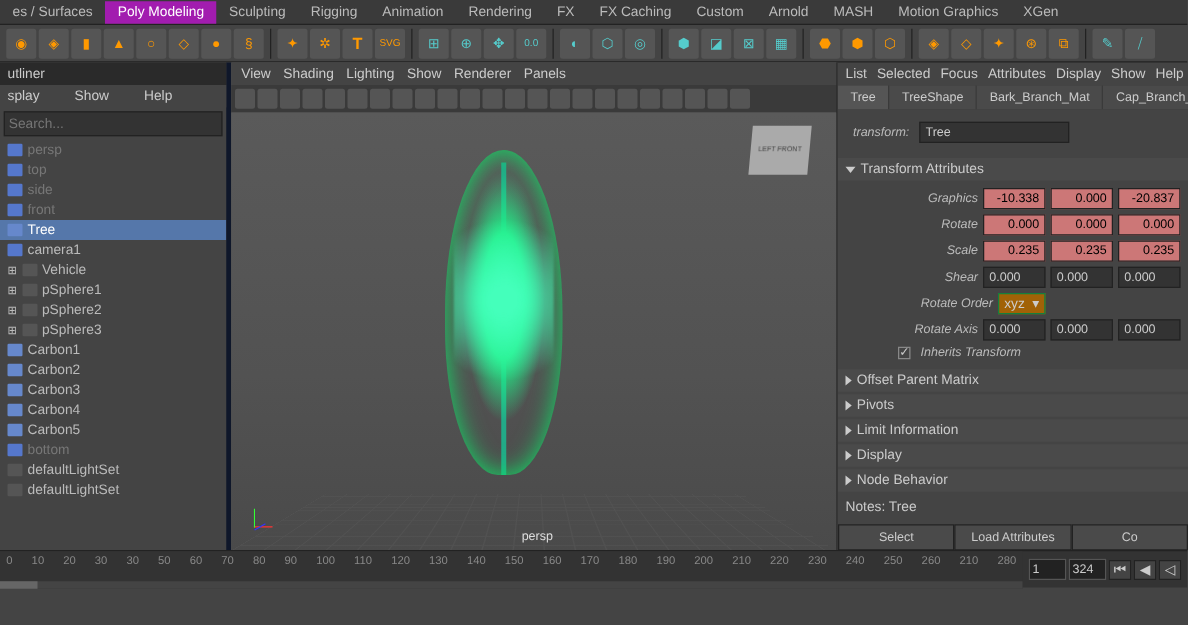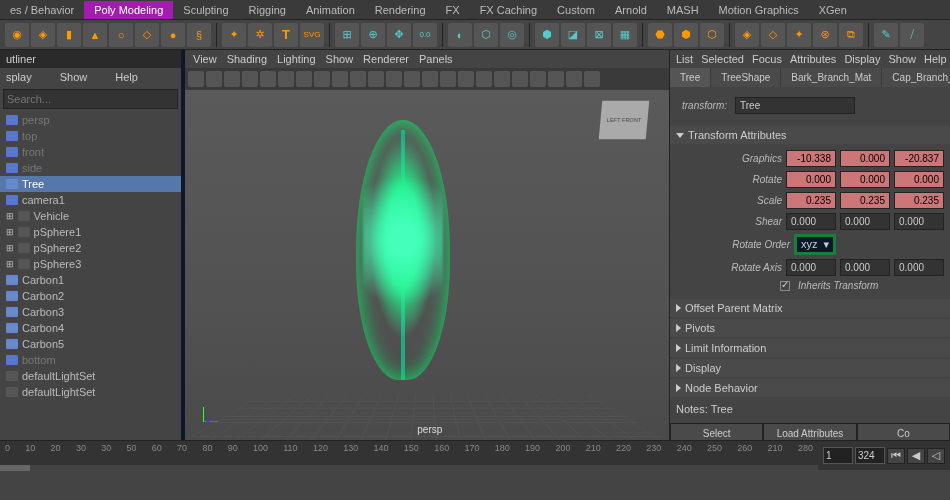--- a/index.html
+++ b/index.html
@@ -59,27 +59,27 @@
 .timeline { background:#333; height:30px; display:flex; align-items:center; border-top:1px solid #222; }
 .time-track { flex:1; height:30px; position:relative; background:#333; }
 .ticks { display:flex; justify-content:space-between; padding:0 5px; font-size:9px; color:#888; position:absolute; top:2px; width:100%; }
 .time-slider { position:absolute; bottom:0; height:6px; background:#444; width:100%; }
 .time-handle { position:absolute; left:0; width:30px; height:6px; background:#666; bottom:0; }
 .time-controls { display:flex; gap:2px; padding:0 5px; align-items:center; }
 .time-input { background:#222; border:1px solid #555; color:#ccc; padding:2px; width:30px; font-size:10px; }
 .play-btn { width:18px; height:16px; background:#444; display:flex; align-items:center; justify-content:center; cursor:pointer; color:#ccc; border:1px solid #222; }
 .chk { width:10px; height:10px; border:1px solid #888; display:inline-block; margin-right:4px; position:relative; }
 .chk.on::after { content:'✓'; position:absolute; top:-3px; left:0; font-size:10px; color:#ccc; }
-.sel { background:#0f172a; border:3px solid #15803d; padding:1px 4px; display:inline-flex; gap:6px; }
+.sel { background:#a16207; border:1px solid #15803d; padding:1px 4px; display:inline-flex; align-items:center; gap:6px; }
 </style>
 </head>
 <body>
 
 <div class="top-tabs" id="top-tabs">
-    <div class="top-tab">es / Behavior</div>
+    <div class="top-tab">es / Surfaces</div>
     <div class="top-tab active">Poly Modeling</div>
     <div class="top-tab">Sculpting</div>
     <div class="top-tab">Rigging</div>
     <div class="top-tab">Animation</div>
     <div class="top-tab">Rendering</div>
     <div class="top-tab">FX</div>
     <div class="top-tab">FX Caching</div>
     <div class="top-tab">Custom</div>
     <div class="top-tab">Arnold</div>
     <div class="top-tab">MASH</div>
@@ -143,25 +143,25 @@
         <div class="outliner-item dim">
           <span class="out-icon cam"></span>
           <span>persp</span>
         </div>
         <div class="outliner-item dim">
           <span class="out-icon cam"></span>
           <span>top</span>
         </div>
         <div class="outliner-item dim">
           <span class="out-icon cam"></span>
+          <span>side</span>
+        </div>
+        <div class="outliner-item dim">
+          <span class="out-icon cam"></span>
           <span>front</span>
-        </div>
-        <div class="outliner-item dim">
-          <span class="out-icon cam"></span>
-          <span>side</span>
         </div>
         <div class="outliner-item selected">
           <span class="out-icon shape"></span>
           <span>Tree</span>
         </div>
         <div class="outliner-item">
           <span class="out-icon cam"></span>
           <span>camera1</span>
         </div>
         <div class="outliner-item">
@@ -328,21 +328,21 @@
             <span>▾</span>
           </span>
         <span style="width:104px"></span>
       </div>
       <div class="attr-row">
         <span class="attr-label">Rotate Axis</span>
         <input class="attr-input" value="0.000" style="">
         <input class="attr-input" value="0.000" style="">
         <input class="attr-input" value="0.000" style="">
       </div>
-      <div class="attr-row" style="justify-content:flex-start;padding-left:110px">
+      <div class="attr-row" style="justify-content:flex-start;padding-left:48px">
         <span class="chk on"></span>
         <span class="attr-label">Inherits Transform</span>
       </div>
     </div>
     <div class="section">
         <span class="triangle"></span>
         <span>Offset Parent Matrix</span>
       </div>
     <div class="section">
         <span class="triangle"></span>

